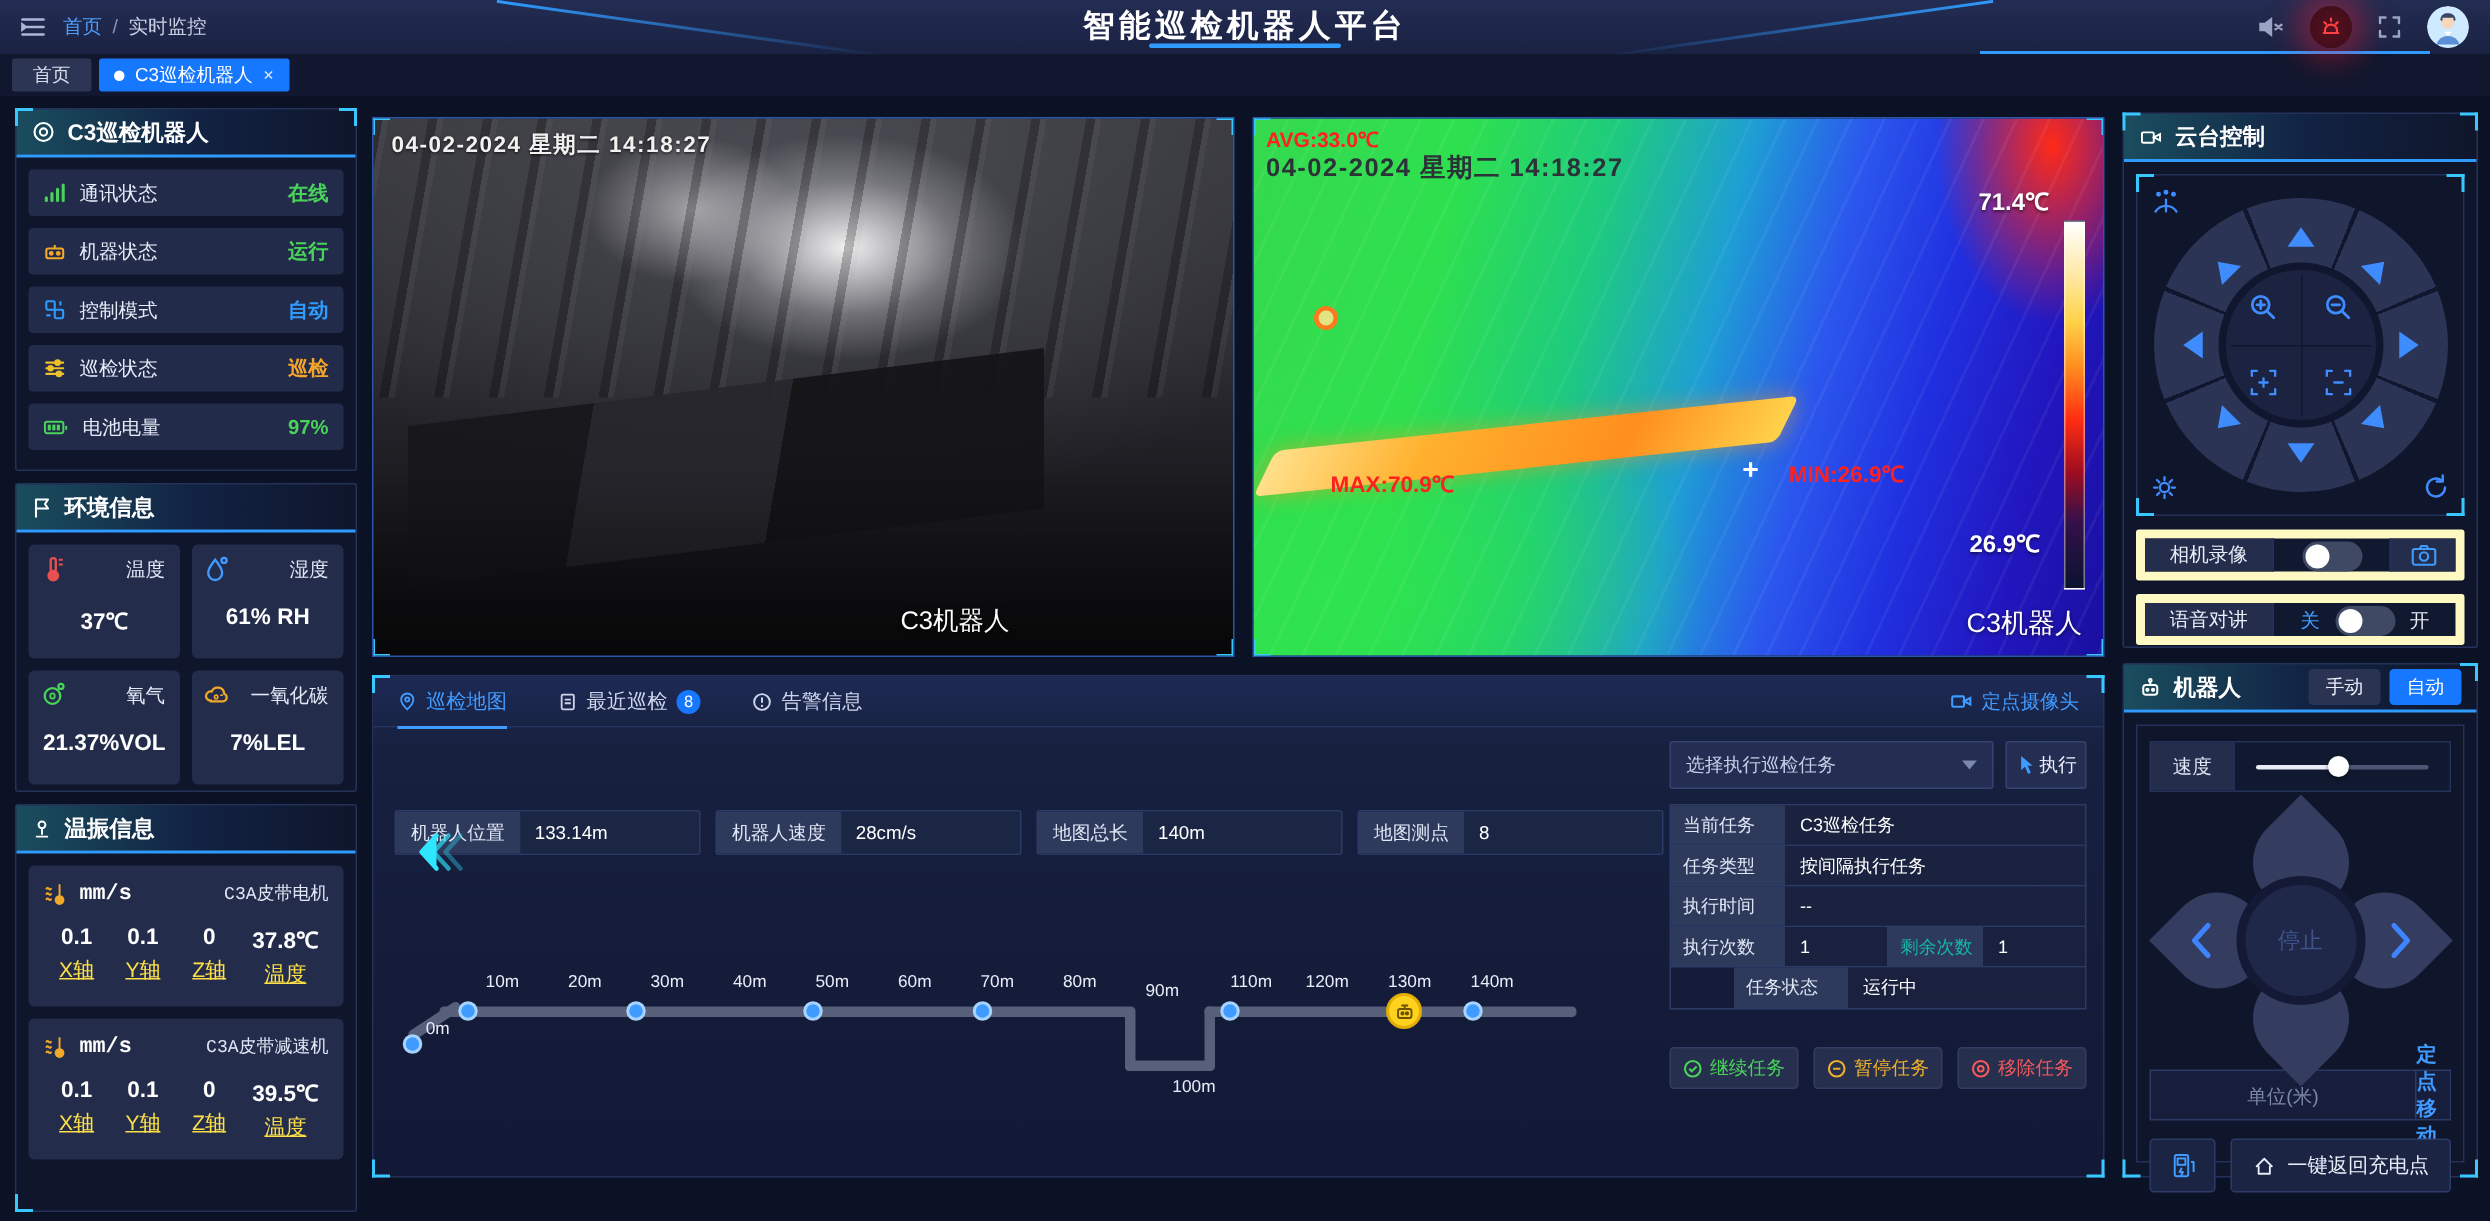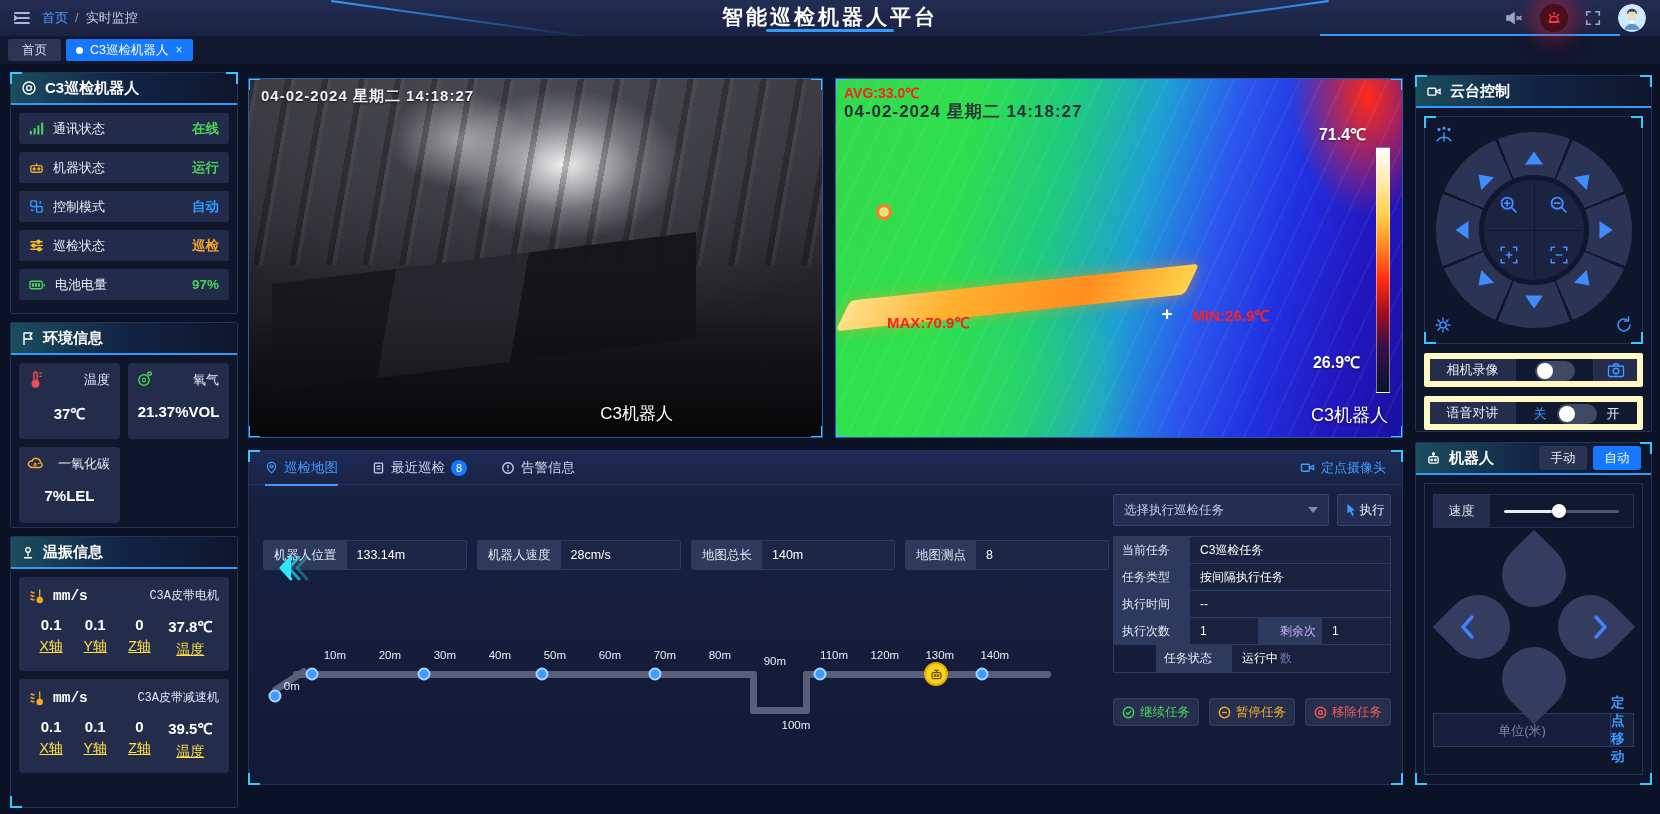--- a/index.html
+++ b/index.html
@@ -155,21 +155,21 @@
 .dropdown { flex:1; height:32px; background:#232e52; border:1px solid #35436f; border-radius:2px; display:flex;
   align-items:center; padding:0 10px; font-size:12.5px; color:#c3cce4; cursor:pointer; }
 .dd-arrow { margin-left:auto; width:0; height:0; border-left:5px solid transparent; border-right:5px solid transparent;
   border-top:6px solid #7c88ad; }
 .exec-btn { width:54px; height:32px; background:#232e52; border:1px solid #35436f; border-radius:2px; display:flex;
   align-items:center; justify-content:center; gap:4px; color:#e8edf8; font-size:12.5px; cursor:pointer; }
 .task-table { margin-top:10px; border:1px solid #2c3a66; }
 .trow { display:flex; height:27px; border-bottom:1px solid #2c3a66; }
 .trow:last-child { border-bottom:none;padding-left:42px; }
 .tcell-l { width:76px; background:#2e3a5c; font-size:12px; color:#dfe6f5; line-height:27px; padding-left:8px; flex-shrink:0; }
-.tcell-l2 { width:64px; background:#2e3a5c; font-size:12px; color:#c4b5fd; line-height:27px; padding-left:21px;
+.tcell-l2 { width:64px; background:#2e3a5c; font-size:12px; color:#14b8a6; line-height:27px; padding-left:8px;
   flex-shrink:0; border-left:1px solid #2c3a66; }
 .tcell-v { flex:1; line-height:27px; padding-left:10px; font-size:12px; color:#fff; background:rgba(30,38,66,.5); }
 .task-btns { margin-top:25px; display:flex; gap:10px; }
 .tbtn { flex:1; height:28px; border-radius:3px; display:flex; align-items:center; justify-content:center; gap:5px;
   font-size:12.5px; background:#262f4e; border:1px solid #323d63; cursor:pointer; }
 .tbtn.g { color:#49d35b; } .tbtn.y { color:#f0b029; } .tbtn.r { color:#f55a5a; }
 
 
 #p-ptz { left:1415px; top:75px; width:237px; height:357px; }
 .ptz-box { margin:8px; height:228px; border:1px solid #243159; position:relative; }
@@ -383,20 +383,30 @@
           <rect x="6.4" y="2" width="3.2" height="8.5" rx="1.6"></rect>
             <circle cx="8" cy="13" r="3" fill="#e85050"></circle>
           <path d="M11.5 3h2.5M11.5 6h2.5" stroke-width="1.2"></path>
           </svg>
         </span>
       <span class="env-name">温度</span>
       <div class="env-val">37℃</div>
     </div>
     <div class="env-card">
       <span class="env-icon">
+        <svg width="17" height="19" viewBox="0 0 16 18" fill="none" stroke="#3f9bff" stroke-width="1.5">
+          <path d="M7 3C7 3 2.6 8.4 2.6 11.4a4.4 4.4 0 0 0 8.8 0C11.4 8.4 7 3 7 3Z"></path>
+          <circle cx="12.6" cy="3.4" r="1.6"></circle>
+          </svg>
+        </span>
+      <span class="env-name">湿度</span>
+      <div class="env-val">61% RH</div>
+    </div>
+    <div class="env-card">
+      <span class="env-icon">
         <svg width="18" height="18" viewBox="0 0 18 18" fill="none" stroke="#49d35b" stroke-width="1.5">
           <circle cx="8" cy="10" r="5.2"></circle>
             <circle cx="13.6" cy="3.6" r="1.7"></circle>
           <path d="M6.5 10a1.5 1.8 0 1 0 3 0 1.5 1.8 0 1 0-3 0" stroke-width="1.2"></path>
           </svg>
         </span>
       <span class="env-name">氧气</span>
       <div class="env-val">21.37%VOL</div>
     </div>
     <div class="env-card">
@@ -849,19 +859,37 @@
       <span class="chev l">
         <svg width="20" height="26" viewBox="0 0 20 26" fill="none" stroke="#3e84ff" stroke-width="3.4" stroke-linecap="round" stroke-linejoin="round">
           <path d="M14 3 L5 13 L14 23"></path>
           </svg>
         </span>
       <span class="chev r">
         <svg width="20" height="26" viewBox="0 0 20 26" fill="none" stroke="#3e84ff" stroke-width="3.4" stroke-linecap="round" stroke-linejoin="round">
           <path d="M6 3 L15 13 L6 23"></path>
           </svg>
         </span>
+      <span class="joy-center">停止</span>
     </div>
     <div class="unit-row">
       <input class="unit-input" placeholder="单位(米)" style="">
       <span class="pm-btn">定点移动</span>
     </div>
+    <div class="rt-row">
+      <span class="charge-btn">
+        <svg width="17" height="19" viewBox="0 0 18 20" fill="none" stroke="#3f9bff" stroke-width="1.4">
+          <rect x="3" y="2" width="9.5" height="15" rx="1.4"></rect>
+            <rect x="5" y="4.5" width="5.5" height="4.5"></rect>
+          <path d="M14.5 7h1.8v7M8 11l-1.6 3h2.4L7.2 17" stroke-linejoin="round"></path>
+          </svg>
+        </span>
+      <span class="return-btn">
+        <span>
+          <svg width="15" height="15" viewBox="0 0 18 18" fill="none" stroke="#e8edf8" stroke-width="1.5" stroke-linejoin="round">
+            <path d="M2.5 9.5 L9 3l6.5 6.5M4.5 8.5V15h9V8.5"></path>
+            </svg>
+          </span>
+        <span>一键返回充电点</span>
+      </span>
+    </div>
   </div>
 </div>
 
 </body></html>

